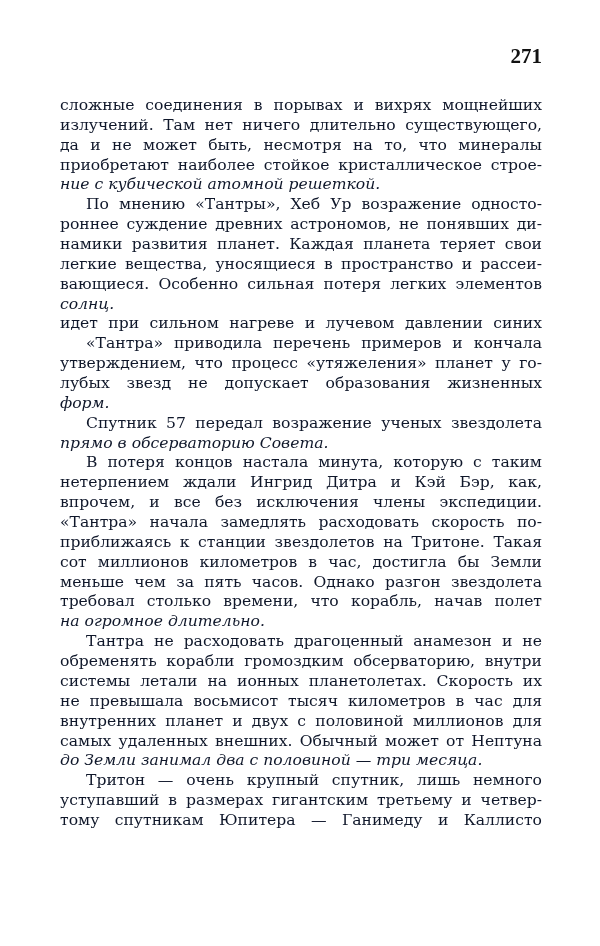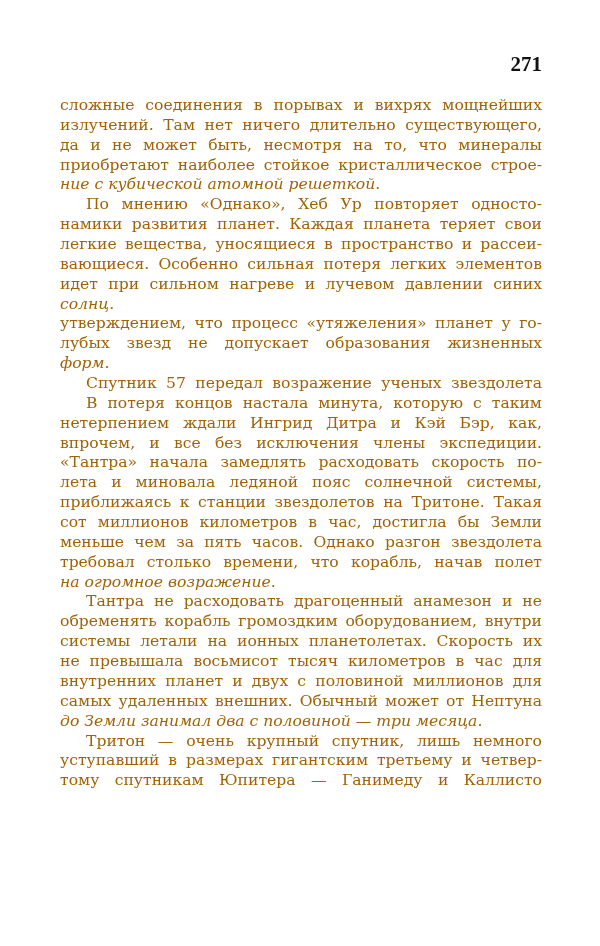--- a/index.html
+++ b/index.html
@@ -1,74 +1,76 @@
 <!DOCTYPE html>
 <html><head>
   <meta charset="utf-8">
   <style>
     html, body { margin: 0; padding: 0; background: #ffffff; }
     body { width: 600px; height: 946px; position: relative; overflow: hidden; }
     .page-number {
-      position: absolute; left: 500px; top: 52px; width: 42px; text-align: right;
+      position: absolute; left: 500px; top: 44px; width: 42px; text-align: right;
       font-family: "Liberation Serif", serif; font-weight: bold; font-size: 21px; color: #111;
     }
     .text-block {
       position: absolute; left: 60px; top: 96px; width: 482px;
       font-family: "DejaVu Serif", serif; font-size: 15.6px; line-height: 19.86px;
-      color: #a16207;
+      color: #0f172a;
     }
     .para { margin: 0; text-align: justify; text-align-last: justify; }
     .line { display: block; text-align: justify; text-align-last: justify; white-space: nowrap; overflow: hidden; }
     .line.last { text-align-last: left; font-style: italic; }
     .line.indent { padding-left: 26px; }
   </style>
 </head>
 <body>
 
 <div class="page-number">271</div>
 
 <div class="text-block" id="text-block">
     <div class="para">
       <span class="line">сложные соединения в порывах и вихрях мощнейших</span>
       <span class="line">излучений. Там нет ничего длительно существующего,</span>
       <span class="line">да и не может быть, несмотря на то, что минералы</span>
       <span class="line">приобретают наиболее стойкое кристаллическое строе-</span>
       <span class="line last">ние с кубической атомной решеткой.</span>
     </div>
     <div class="para">
-      <span class="line indent">По мнению «Однако», Хеб Ур повторяет односто-</span>
+      <span class="line indent">По мнению «Тантры», Хеб Ур возражение односто-</span>
+      <span class="line">роннее суждение древних астрономов, не понявших ди-</span>
       <span class="line">намики развития планет. Каждая планета теряет свои</span>
       <span class="line">легкие вещества, уносящиеся в пространство и рассеи-</span>
       <span class="line">вающиеся. Особенно сильная потеря легких элементов</span>
+      <span class="line last">солнц.</span>
       <span class="line">идет при сильном нагреве и лучевом давлении синих</span>
-      <span class="line last">солнц.</span>
     </div>
     <div class="para">
+      <span class="line indent">«Тантра» приводила перечень примеров и кончала</span>
       <span class="line">утверждением, что процесс «утяжеления» планет у го-</span>
       <span class="line">лубых звезд не допускает образования жизненных</span>
       <span class="line last">форм.</span>
     </div>
     <div class="para">
       <span class="line indent">Спутник 57 передал возражение ученых звездолета</span>
+      <span class="line last">прямо в обсерваторию Совета.</span>
     </div>
     <div class="para">
       <span class="line indent">В потеря концов настала минута, которую с таким</span>
       <span class="line">нетерпением ждали Ингрид Дитра и Кэй Бэр, как,</span>
       <span class="line">впрочем, и все без исключения члены экспедиции.</span>
       <span class="line">«Тантра» начала замедлять расходовать скорость по-</span>
-      <span class="line">лета и миновала ледяной пояс солнечной системы,</span>
       <span class="line">приближаясь к станции звездолетов на Тритоне. Такая</span>
       <span class="line">сот миллионов километров в час, достигла бы Земли</span>
       <span class="line">меньше чем за пять часов. Однако разгон звездолета</span>
       <span class="line">требовал столько времени, что корабль, начав полет</span>
-      <span class="line last">на огромное возражение.</span>
+      <span class="line last">на огромное длительно.</span>
     </div>
     <div class="para">
       <span class="line indent">Тантра не расходовать драгоценный анамезон и не</span>
-      <span class="line">обременять корабль громоздким оборудованием, внутри</span>
+      <span class="line">обременять корабли громоздким обсерваторию, внутри</span>
       <span class="line">системы летали на ионных планетолетах. Скорость их</span>
       <span class="line">не превышала восьмисот тысяч километров в час для</span>
       <span class="line">внутренних планет и двух с половиной миллионов для</span>
       <span class="line">самых удаленных внешних. Обычный может от Нептуна</span>
       <span class="line last">до Земли занимал два с половиной — три месяца.</span>
     </div>
     <div class="para">
       <span class="line indent">Тритон — очень крупный спутник, лишь немного</span>
       <span class="line">уступавший в размерах гигантским третьему и четвер-</span>
       <span class="line">тому спутникам Юпитера — Ганимеду и Каллисто</span>

